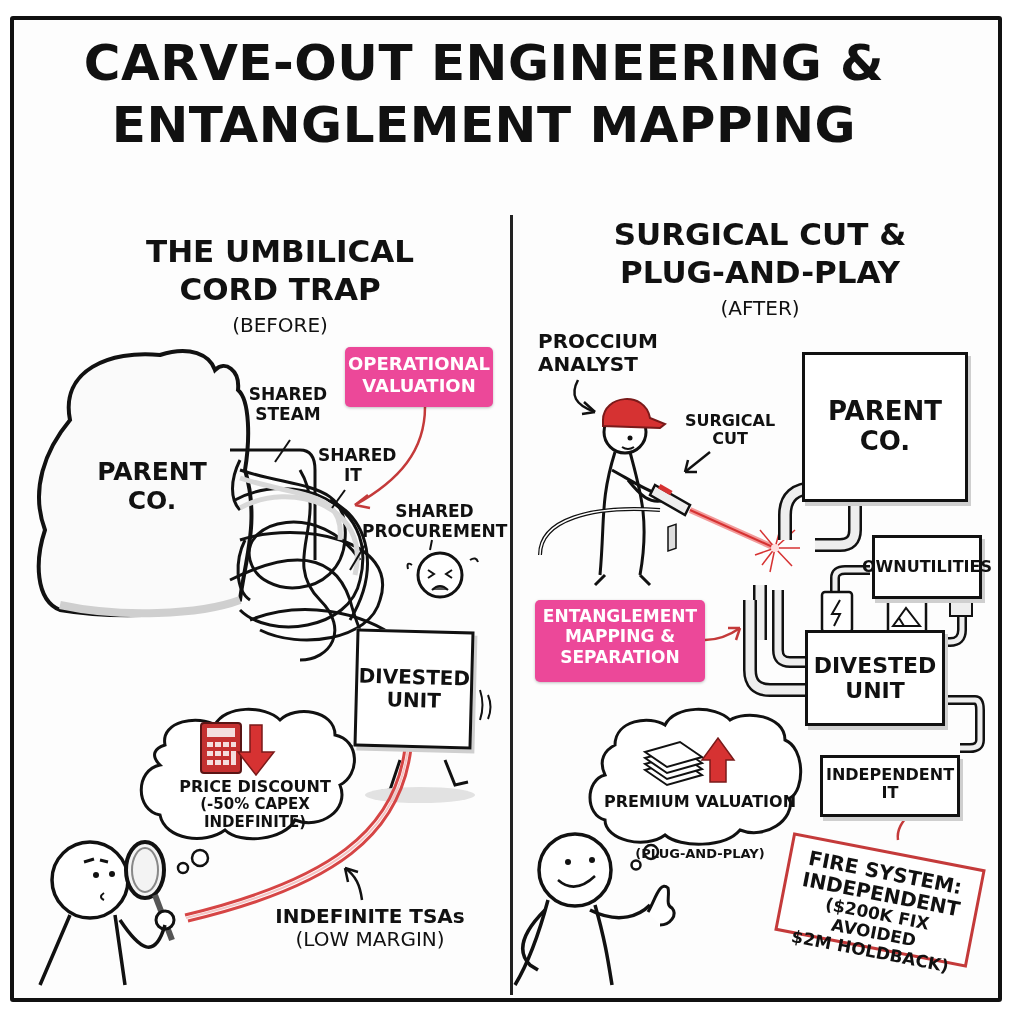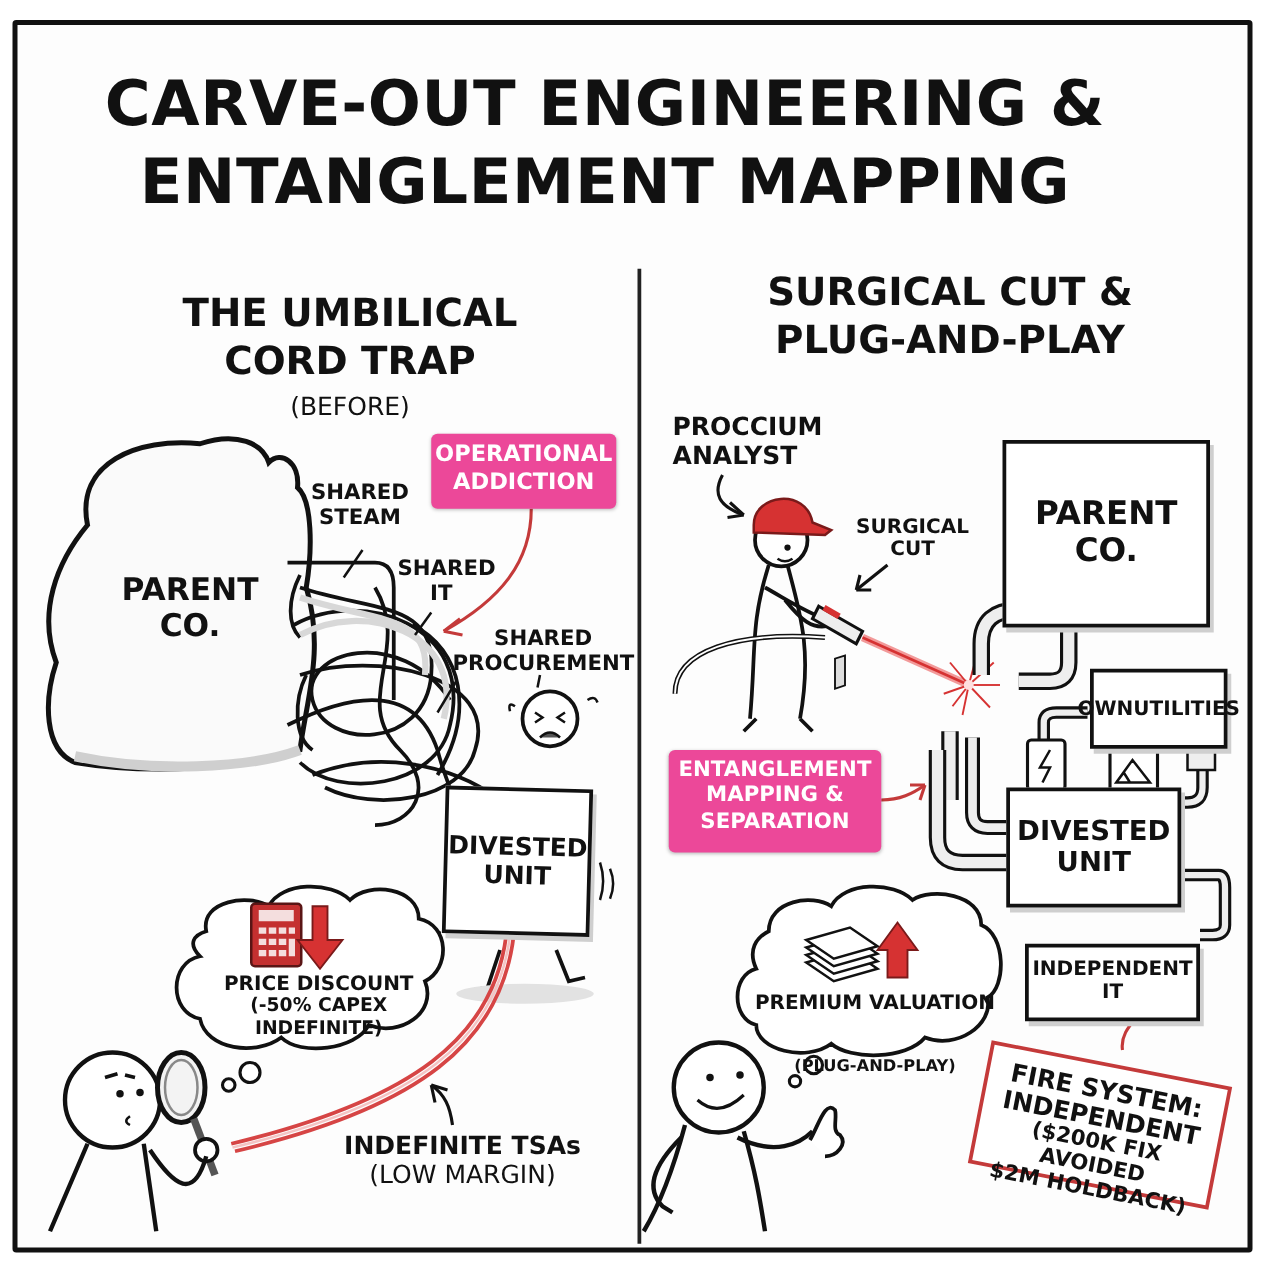--- a/index.html
+++ b/index.html
@@ -1,20 +1,20 @@
 <!DOCTYPE html>
 <html><head>
 <meta charset="utf-8">
 <style>
   html, body { margin: 0; padding: 0; background: #ffffff; }
   body { width: 1024px; height: 1024px; position: relative; overflow: hidden;
          font-family: "DejaVu Sans", "Liberation Sans", sans-serif; color: #111; }
   .frame { position: absolute; left: 10px; top: 16px; width: 992px; height: 986px;
            border: 4px solid #111; border-radius: 3px; box-sizing: border-box; background: #fdfdfd; }
-  .title { position: absolute; left: 0; top: 52px; width: 968px; text-align: center;
+  .title { position: absolute; left: 0; top: 32px; width: 968px; text-align: center;
            font-weight: bold; font-size: 50px; line-height: 62px; letter-spacing: 0.5px; }
   .divider { position: absolute; left: 510px; top: 215px; width: 3px; height: 780px; background: #222; }
   .panel-head { position: absolute; text-align: center; font-weight: bold; font-size: 31px; line-height: 38px; }
   .panel-sub { font-weight: normal; font-size: 20px; display: block; line-height: 34px; text-align: center; }
   .lbl { position: absolute; font-weight: bold; text-align: center; line-height: 1.15; }
   .redbox { position: absolute; background: #ec4899; color: #fff; font-weight: bold; text-align: center;
             border-radius: 5px; box-shadow: 0 1px 3px rgba(0,0,0,0.25); line-height: 1.2; }
   .box { position: absolute; background: #fff; border: 3px solid #111; box-sizing: border-box;
          box-shadow: 3px 4px 0 #cfcfcf; font-weight: bold; text-align: center;
          display: flex; align-items: center; justify-content: center; line-height: 1.15; }
@@ -138,21 +138,21 @@
   <div>SHARED</div>
   <div>IT</div>
 </div>
 <div class="lbl" style="left:362px; top:502px; width:145px; font-size:17px;">
   <div>SHARED</div>
   <div>PROCUREMENT</div>
 </div>
 
 <div class="redbox" style="left:345px; top:347px; width:148px; height:60px; font-size:18px; padding-top:6px; box-sizing:border-box;">
   <div>OPERATIONAL</div>
-  <div>ADDICTION</div>
+  <div>VALUATION</div>
 </div>
 
 <div class="box" style="left:355px; top:630px; width:118px; height:118px; font-size:20px; flex-direction:column; transform:rotate(1.5deg);">
   <div>DIVESTED</div>
   <div>UNIT</div>
 </div>
 
 <div class="thought-text" style="left:160px; top:778px; width:190px; font-size:15px;">
   <div style="font-size:16px;">PRICE DISCOUNT</div>
   <div>(-50% CAPEX</div>
@@ -163,20 +163,21 @@
 <span style="position:absolute;left:126px;top:842px;width:48px;height:100px;"></span>
 
 <div class="lbl" style="left:270px; top:905px; width:200px; font-size:20px; font-weight:normal;">
   <div style="font-weight:bold;">INDEFINITE TSAs</div>
   <div>(LOW MARGIN)</div>
 </div>
 
 <div class="panel-head" style="left:600px; top:215px; width:320px;">
   <div>SURGICAL CUT &amp;</div>
   <div>PLUG-AND-PLAY</div>
+  <span class="panel-sub">(AFTER)</span>
 </div>
 
 <svg width="1024" height="1024" style="left:0;top:0;">
 
   <path d="M578,380 C570,395 575,405 595,412" stroke="#111" stroke-width="2.5" fill="none"></path>
   <path d="M595,412 L584,402 M595,412 L582,414" stroke="#111" stroke-width="2.5" fill="none"></path>
 
   <circle cx="625" cy="432" r="21" fill="#fff" stroke="#111" stroke-width="3"></circle>
   <path d="M603,420 C603,395 645,390 650,418 L665,424 L660,428 L603,426 Z" fill="#d63232" stroke="#7a1a1a" stroke-width="2"></path>
   <circle cx="630" cy="438" r="2.5" fill="#111"></circle>

